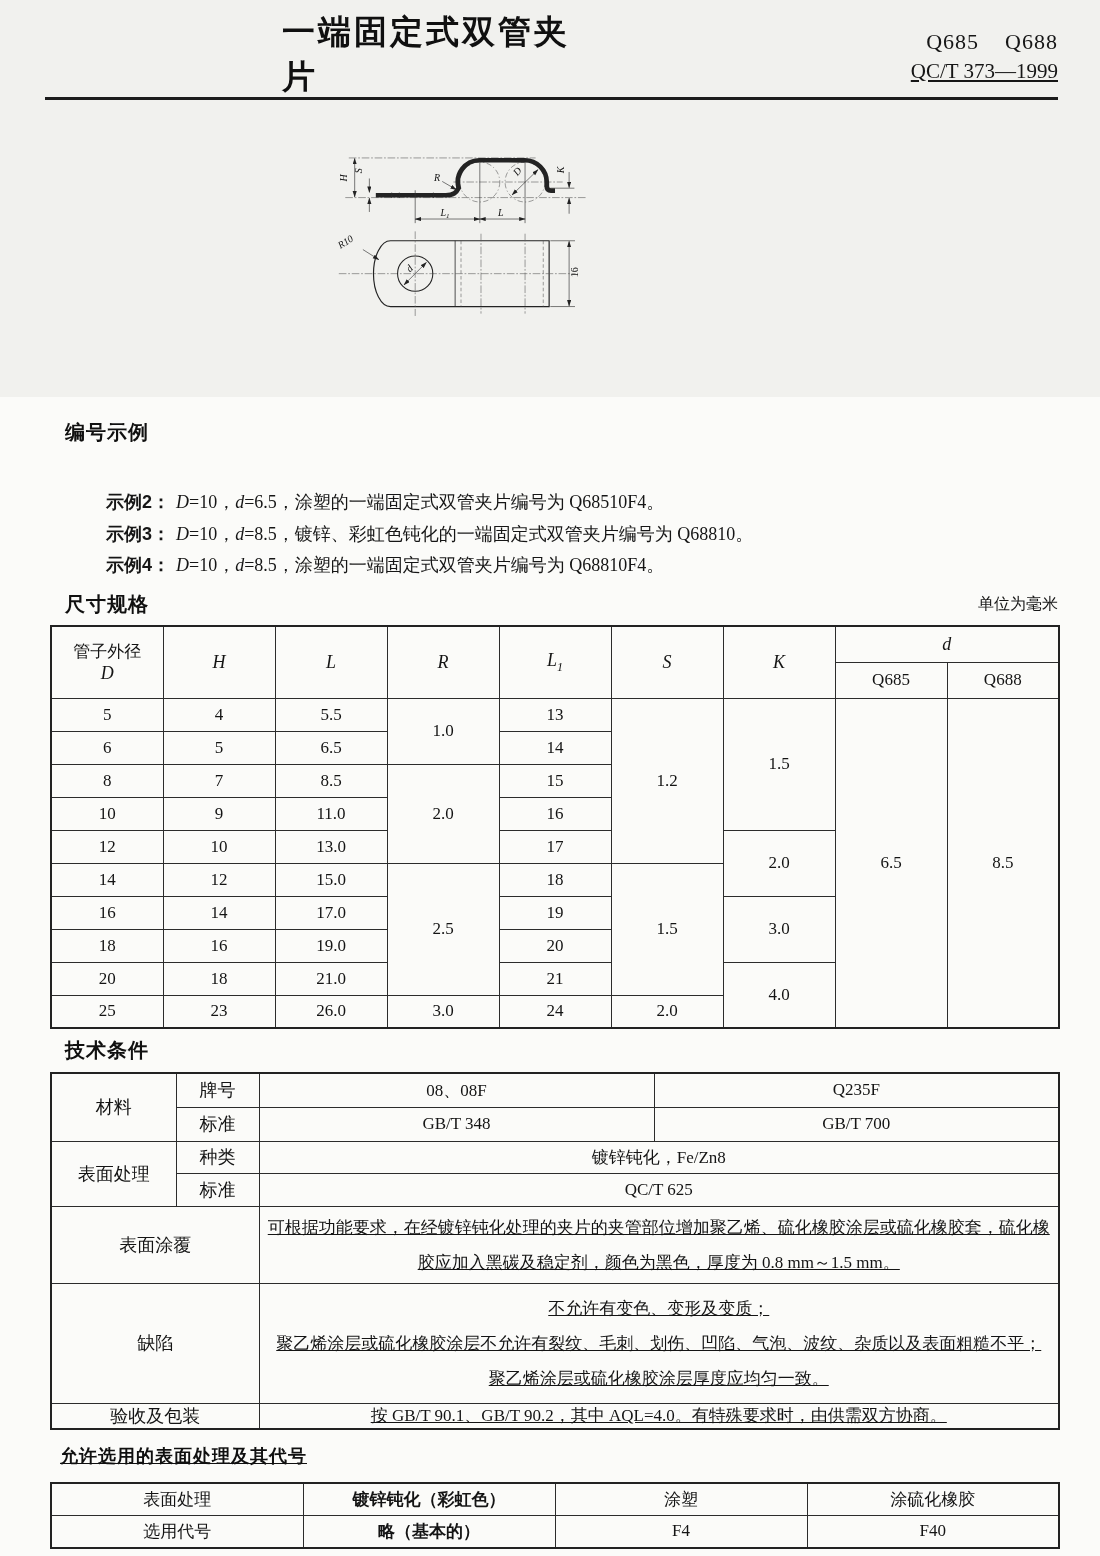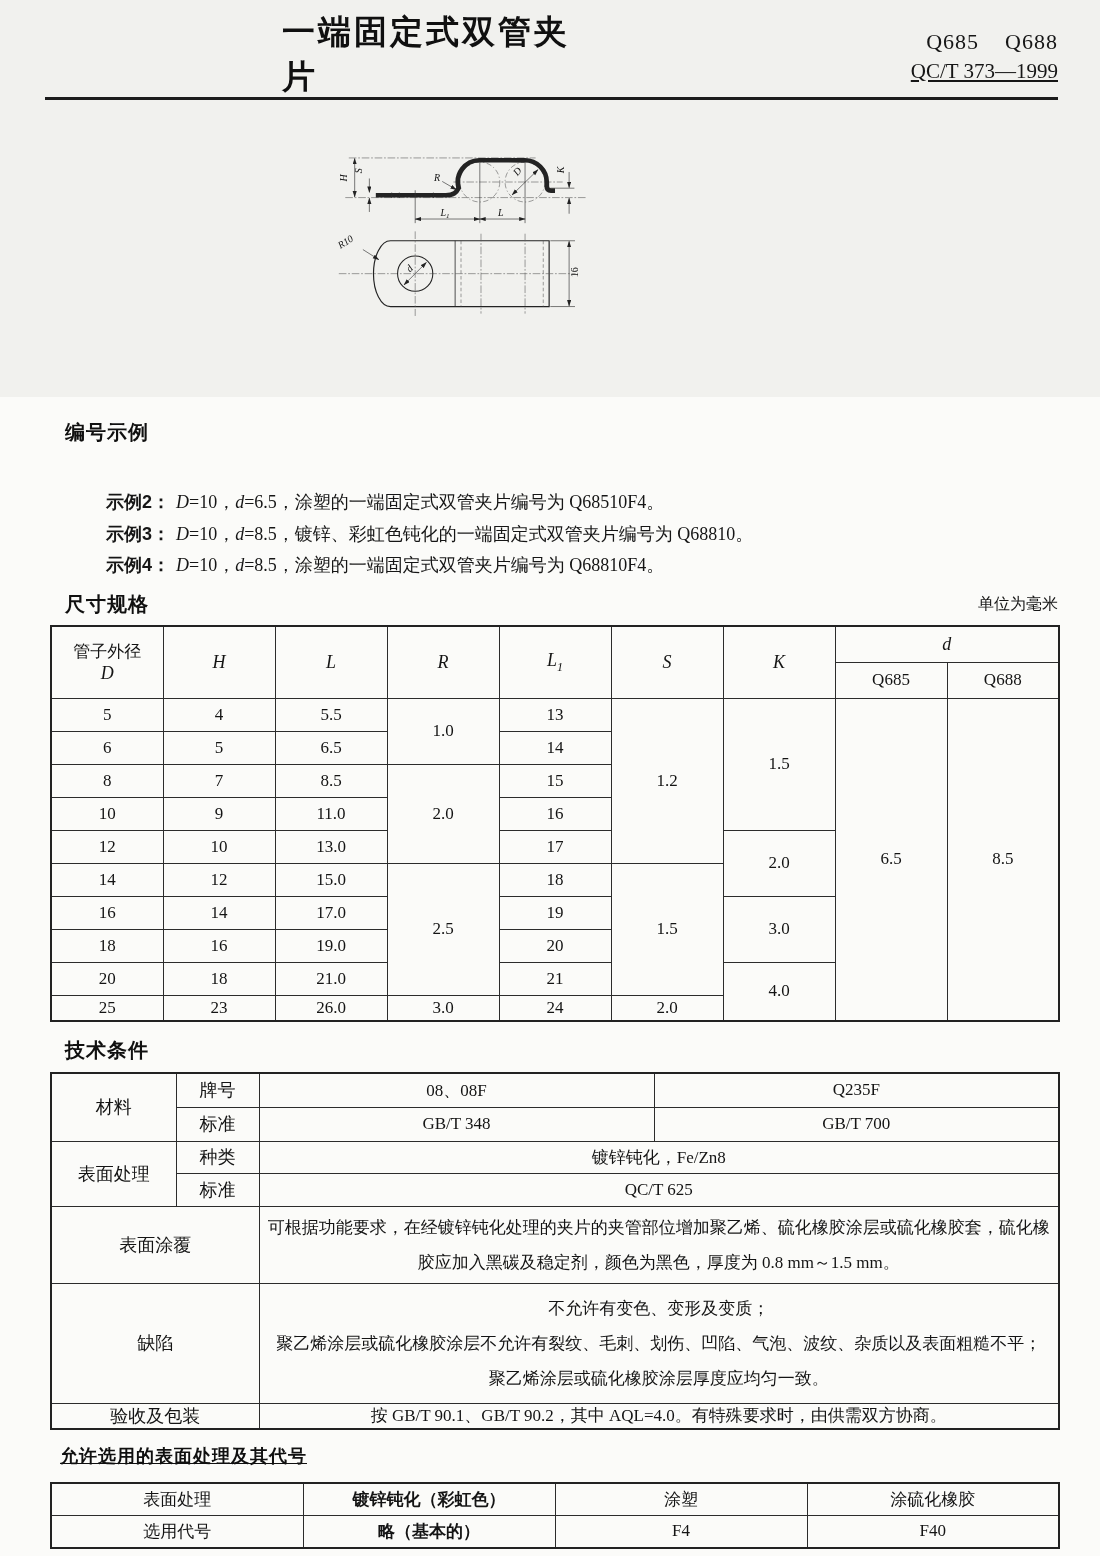--- a/index.html
+++ b/index.html
@@ -23,21 +23,21 @@
   .it{font-style:italic;}
   table.grid{border-collapse:collapse; table-layout:fixed; background:transparent;}
   table.grid td{
     border:1.6px solid #2c2c2c; text-align:center; vertical-align:middle;
     padding:0; font-size:17px; color:#141414; overflow:hidden;
   }
   table.grid{border:2.4px solid #222;}
   .spec td{font-size:17.5px;}
   .spec .hcell{font-size:18px;}
   .cjk{font-size:17px;}
-  .left-cell{text-align:left; padding:4px 10px 4px 12px;}
+  .left-cell{text-align:left; padding:4px 10px 4px 12px;text-decoration:underline;}
   .tech td{font-size:18px;}
   .tech .lbl{font-size:18px;}
   .multi{line-height:35px;}
   sub.s1{font-size:12px;}
   
   .part{stroke:#232323; fill:none;}
   .thin{stroke:#2b2b2b; stroke-width:1.4; fill:none;}
   .cline{stroke:#5a5a5a; stroke-width:1; fill:none;}
   .dim{stroke:#343434; stroke-width:1.1; fill:none;}
   text.dim{stroke:none; fill:#111; font-size:17px; font-family:"Liberation Serif","DejaVu Serif",serif;}
@@ -238,21 +238,21 @@
         <td>19.0</td>
         <td>20</td>
       </tr>
       <tr style="height:33px">
         <td>20</td>
         <td>18</td>
         <td>21.0</td>
         <td>21</td>
         <td rowspan="2">4.0</td>
       </tr>
-      <tr style="height:26px">
+      <tr style="height:33px">
         <td>25</td>
         <td>23</td>
         <td>26.0</td>
         <td>3.0</td>
         <td>24</td>
         <td>2.0</td>
       </tr>
     </tbody>
   </table>
 

